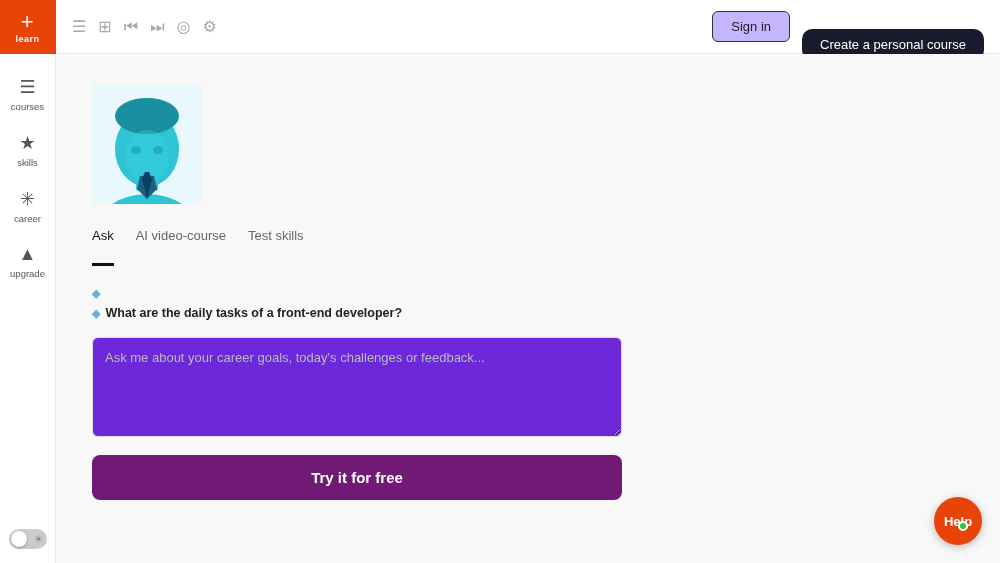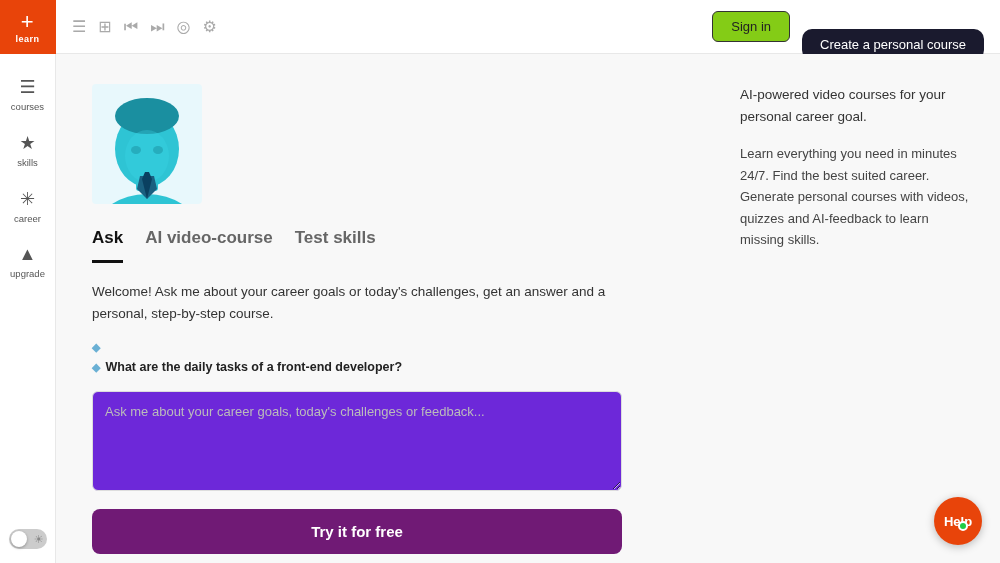--- a/index.html
+++ b/index.html
@@ -111,21 +111,21 @@
     .nav-icon {
       font-size: 16px;
       color: #aaa;
       cursor: pointer;
     }
     .nav-spacer { flex: 1; }
     .btn-signin {
       padding: 7px 18px;
       border: 1.5px solid #333;
       border-radius: 6px;
-      background: #84cc16;
+      background: #c4b5fd;
       font-size: 13px;
       font-weight: 500;
       cursor: pointer;
       color: #222;
     }
     .btn-create {
       padding: 8px 18px;
       border-radius: 10px;
       background: #1a1a2e;
       color: #fff;
@@ -163,25 +163,25 @@
     }
 
     
     .tabs {
       display: flex;
       align-items: center;
       gap: 22px;
       margin-bottom: 18px;
     }
     .tab-item {
-      font-size: 17px;
-      font-weight: 700;
+      font-size: 13px;
+      font-weight: 400;
       color: #666;
       cursor: pointer;
-      padding-bottom: 12px;
+      padding-bottom: 20px;
       border-bottom: 3px solid transparent;
     }
     .tab-item.active {
       color: #111;
       border-bottom-color: #111;
     }
 
     
     .description {
       font-size: 13.5px;
@@ -366,43 +366,38 @@
       </div>
 
       
       <div class="tabs">
         <div class="tab-item active">Ask</div>
         <div class="tab-item">AI video-course</div>
         <div class="tab-item">Test skills</div>
       </div>
 
       
-      <p class="description">Welcome! Ask me about your career goals or today's challenges, get an answer and a personal, step-by-step course.</p>
 
       
       <div class="suggestions">
         <div class="suggestion-item">
           <span class="diamond">◆</span>
         </div>
         <div class="suggestion-item">
           <span class="diamond">◆</span>
           <span>What are the daily tasks of a front-end developer?</span>
         </div>
       </div>
 
       
       <textarea class="ask-textarea" placeholder="Ask me about your career goals, today's challenges or feedback..." style=""></textarea>
 
       
       <button class="btn-try">Try it for free</button>
     </div>
 
-    <div id="right-panel">
-      <p class="right-headline">AI-powered video courses for your personal career goal.</p>
-      <p class="right-body">Learn everything you need in minutes 24/7. Find the best suited career. Generate personal courses with videos, quizzes and AI-feedback to learn missing skills.</p>
-    </div>
   </div>
 </div>
 
 <div style="position:fixed;bottom:18px;right:18px;">
   <div class="help-btn">Help</div>
   <div class="help-dot"></div>
 </div>
 
 </body></html>

